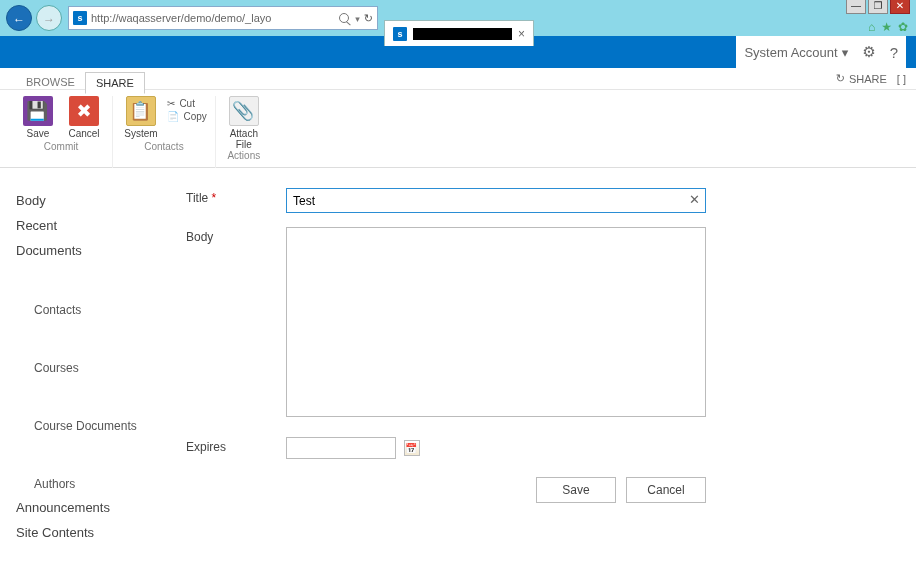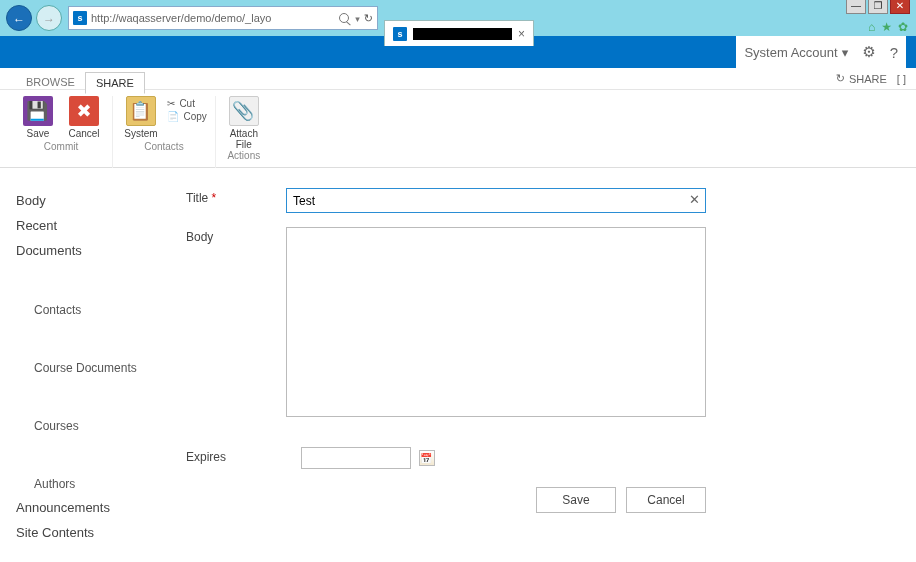--- a/index.html
+++ b/index.html
@@ -181,22 +181,22 @@
     <div class="ribbon-group-label">Actions</div>
   </div>
 </div>
 
 <div class="main">
   <div class="leftnav">
     <div class="nav-item">Body</div>
     <div class="nav-item">Recent</div>
     <div class="nav-item">Documents</div>
     <div class="nav-sub">Contacts</div>
+    <div class="nav-sub">Courses</div>
     <div class="nav-sub">Course Documents</div>
-    <div class="nav-sub">Courses</div>
     <div class="nav-sub">Authors</div>
     <div class="nav-item">Announcements</div>
     <div class="nav-item">Site Contents</div>
     <div class="edit-links">
       <span>✎</span>
       <span>SHARE LINKS</span>
     </div>
   </div>
 
   <div class="form-area">
@@ -208,21 +208,21 @@
         <input class="title-input" type="text" value="Test" style="">
         <span class="title-clear">✕</span>
       </div>
     </div>
 
     <div class="form-row">
       <div class="form-label">Body</div>
       <div class="body-area" contenteditable="true" style=""></div>
     </div>
 
-    <div class="form-row" style="margin-top:30px;gap:15px;">
+    <div class="form-row" style="margin-top:20px;">
       <div class="form-label">Expires</div>
       <div class="expires-wrap">
         <input class="expires-input" type="text" value="" style="">
         <span class="date-picker">📅</span>
       </div>
     </div>
 
     <div class="form-buttons">
       <button>Save</button>
       <button>Cancel</button>

